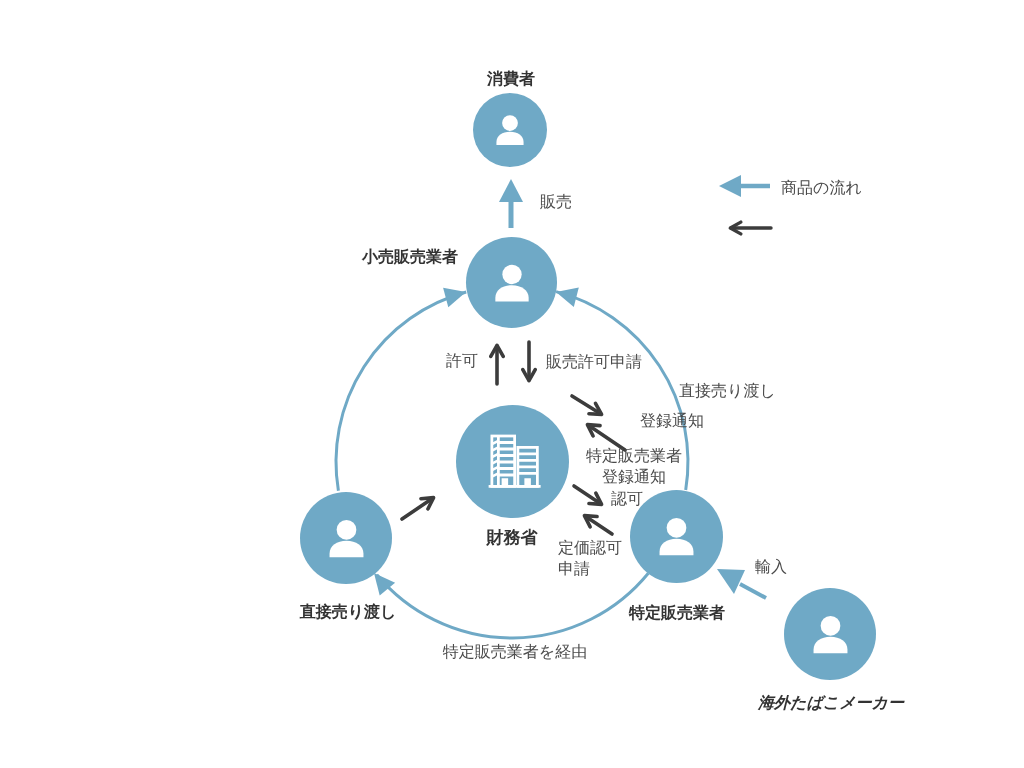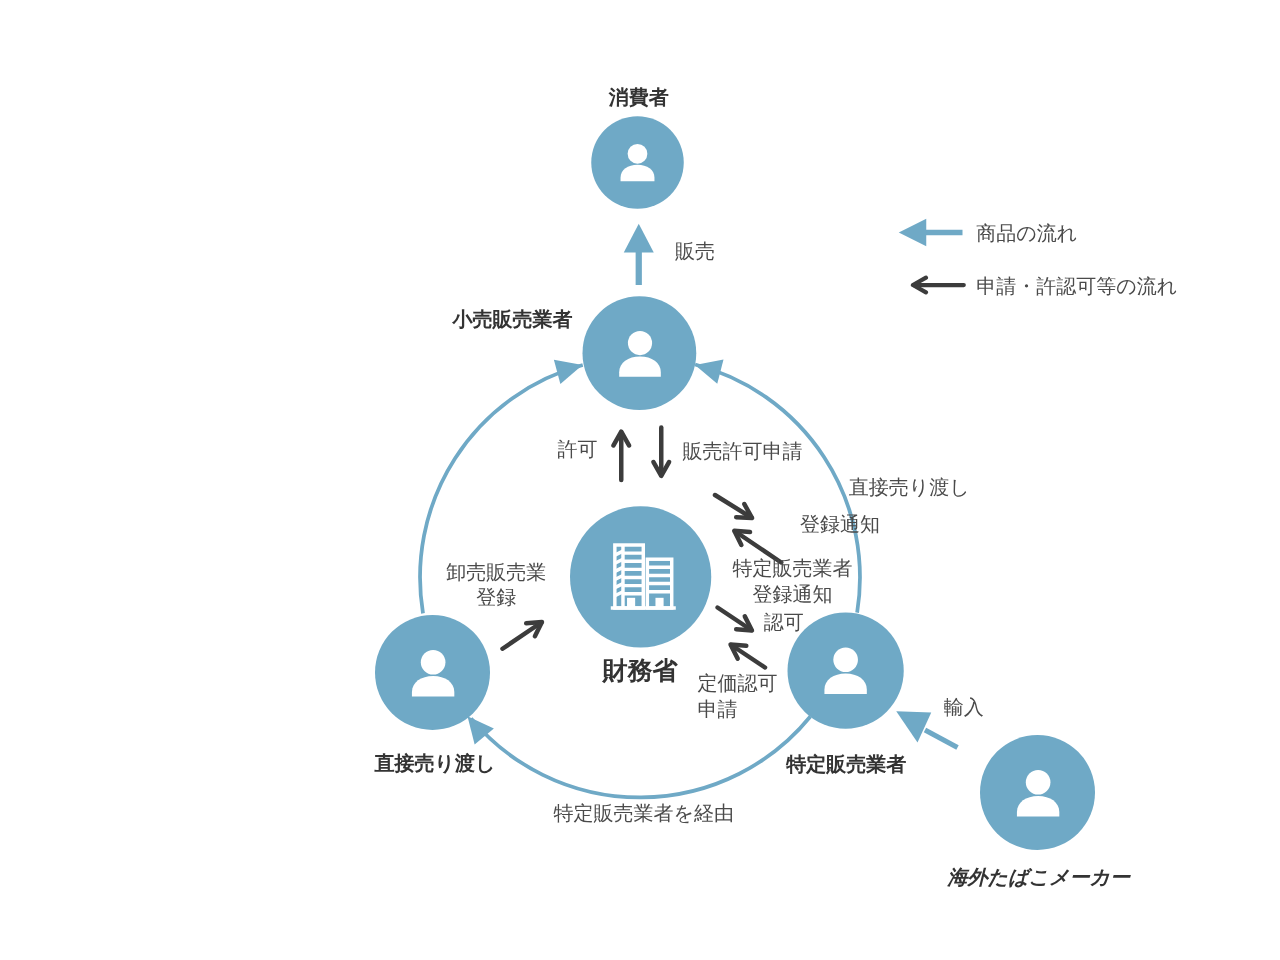--- a/index.html
+++ b/index.html
@@ -106,42 +106,37 @@
 
   <div class="node" style="left:784px;top:588px;width:92px;height:92px;">
     <svg width="55" height="55" viewBox="0 0 24 24">
       <circle cx="12" cy="8.2" r="4.3" fill="#fff"></circle>
       <path d="M4.6,20.2 L4.6,18.6 C4.6,15.2 7.8,13 12,13 C16.2,13 19.4,15.2 19.4,18.6 L19.4,20.2 Z" fill="#fff"></path>
     </svg>
   </div>
 
   <div class="lbl bold ctr" style="left:511px;top:68px;">消費者</div>
   <div class="lbl bold" style="left:362px;top:246px;">小売販売業者</div>
-  <div class="lbl bold ctr" style="left:512px;top:527px;font-size:20px;">財務省</div>
+  <div class="lbl bold ctr" style="left:512px;top:527px;font-size:17px;">財務省</div>
   <div class="lbl bold ctr" style="left:348px;top:601px;">直接売り渡し</div>
   <div class="lbl bold ctr" style="left:677px;top:602px;">特定販売業者</div>
   <div class="lbl bold ctr" style="left:831px;top:692px;font-style:italic;">海外たばこメーカー</div>
 
   <div class="lbl" style="left:540px;top:191px;">販売</div>
   <div class="lbl" style="left:446px;top:350px;">許可</div>
   <div class="lbl" style="left:546px;top:351px;">販売許可申請</div>
   <div class="lbl" style="left:640px;top:410px;">登録通知</div>
   <div class="lbl ctr" style="left:634px;top:445px;">
     <div>特定販売業者</div>
     <div>登録通知</div>
   </div>
   <div class="lbl" style="left:611px;top:488px;text-align:right;">認可</div>
   <div class="lbl" style="left:558px;top:537px;">
     <div>定価認可</div>
     <div>申請</div>
   </div>
-  <div class="lbl ctr" style="left:397px;top:449px;line-height:20px;">
-    <div>卸売販売業</div>
-    <div>登録</div>
-  </div>
   <div class="lbl" style="left:679px;top:380px;">直接売り渡し</div>
   <div class="lbl" style="left:755px;top:556px;">輸入</div>
   <div class="lbl ctr" style="left:515px;top:641px;">特定販売業者を経由</div>
 
   <div class="lbl" style="left:781px;top:177px;">商品の流れ</div>
-  <div class="lbl" style="left:781px;top:219px;">申請・許認可等の流れ</div>
 
 </div>
 
 </body></html>

